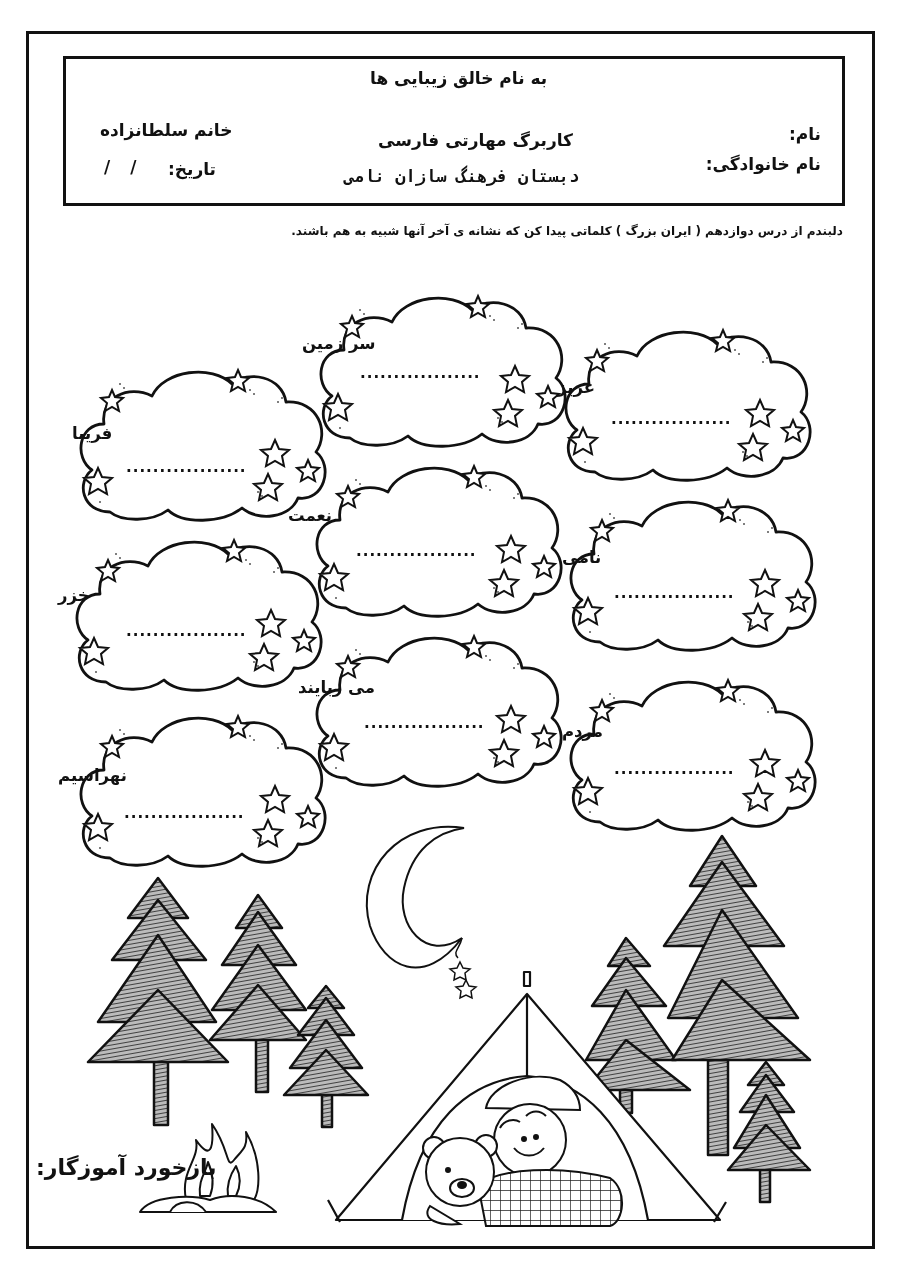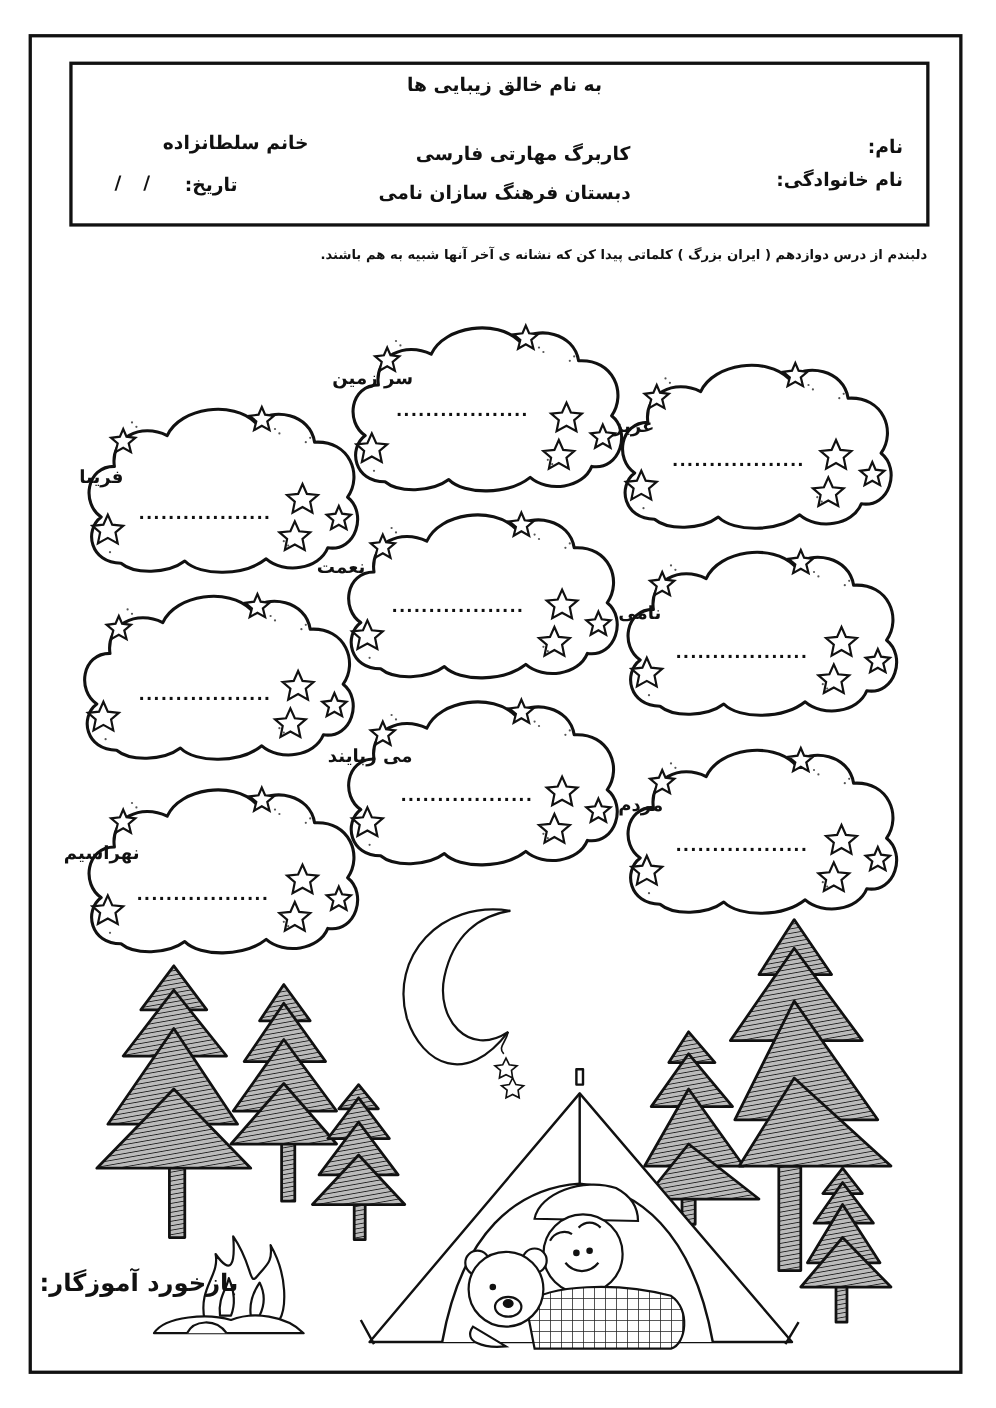--- a/index.html
+++ b/index.html
@@ -24,22 +24,22 @@
               font-size:22px; white-space:nowrap; }
 </style>
 </head>
 <body>
 
 <div class="page-border"></div>
 
 <div class="header-box"></div>
 <div class="hdr-text" style="left:370px; top:68px;">به نام خالق زیبایی ها</div>
 <div class="hdr-text" style="left:378px; top:130px;">کاربرگ مهارتی فارسی</div>
-<div class="hdr-text" style="left:344px; top:166px;">دبستان فرهنگ سازان نامی</div>
-<div class="hdr-text" style="left:100px; top:120px;margin-left:48px;">خانم سلطانزاده</div>
+<div class="hdr-text" style="left:344px; top:166px;font-family:Liberation Mono, monospace;">دبستان فرهنگ سازان نامی</div>
+<div class="hdr-text" style="left:100px; top:120px;">خانم سلطانزاده</div>
 <div class="hdr-text" style="right:84px; top:124px;">نام:</div>
 <div class="hdr-text" style="right:84px; top:154px;text-align:right;">نام خانوادگی:</div>
 <div class="hdr-text" style="left:168px; top:159px;">تاریخ:</div>
 <div class="hdr-text" style="left:104px; top:157px; direction:ltr; word-spacing:14px;">/   /</div>
 
 <div class="instr">دلبندم از درس دوازدهم ( ایران بزرگ )  کلماتی پیدا کن که نشانه ی آخر آنها شبیه به هم باشند.</div>
 
 <svg width="0" height="0" style="position:absolute">
   <defs>
     <g id="cloud-shape">
@@ -104,20 +104,21 @@
       <use href="#cloud-shape"></use>
     </svg>
   <div class="word" style="top:56px; left:0px;">نامی</div>
   <div class="blank" style="left:52px; top:92px;">..................</div>
 </div>
 
 <div class="cloud" style="left:68px; top:532px;">
   <svg viewBox="0 0 255 160">
       <use href="#cloud-shape"></use>
     </svg>
+  <div class="word" style="top:54px; left:-10px;">خزر</div>
   <div class="blank" style="left:58px; top:90px;">..................</div>
 </div>
 
 <div class="cloud" style="left:308px; top:628px;">
   <svg viewBox="0 0 255 160">
       <use href="#cloud-shape"></use>
     </svg>
   <div class="word" style="top:50px; left:-10px;">می ربایند</div>
   <div class="blank" style="left:56px; top:86px;">..................</div>
 </div>

